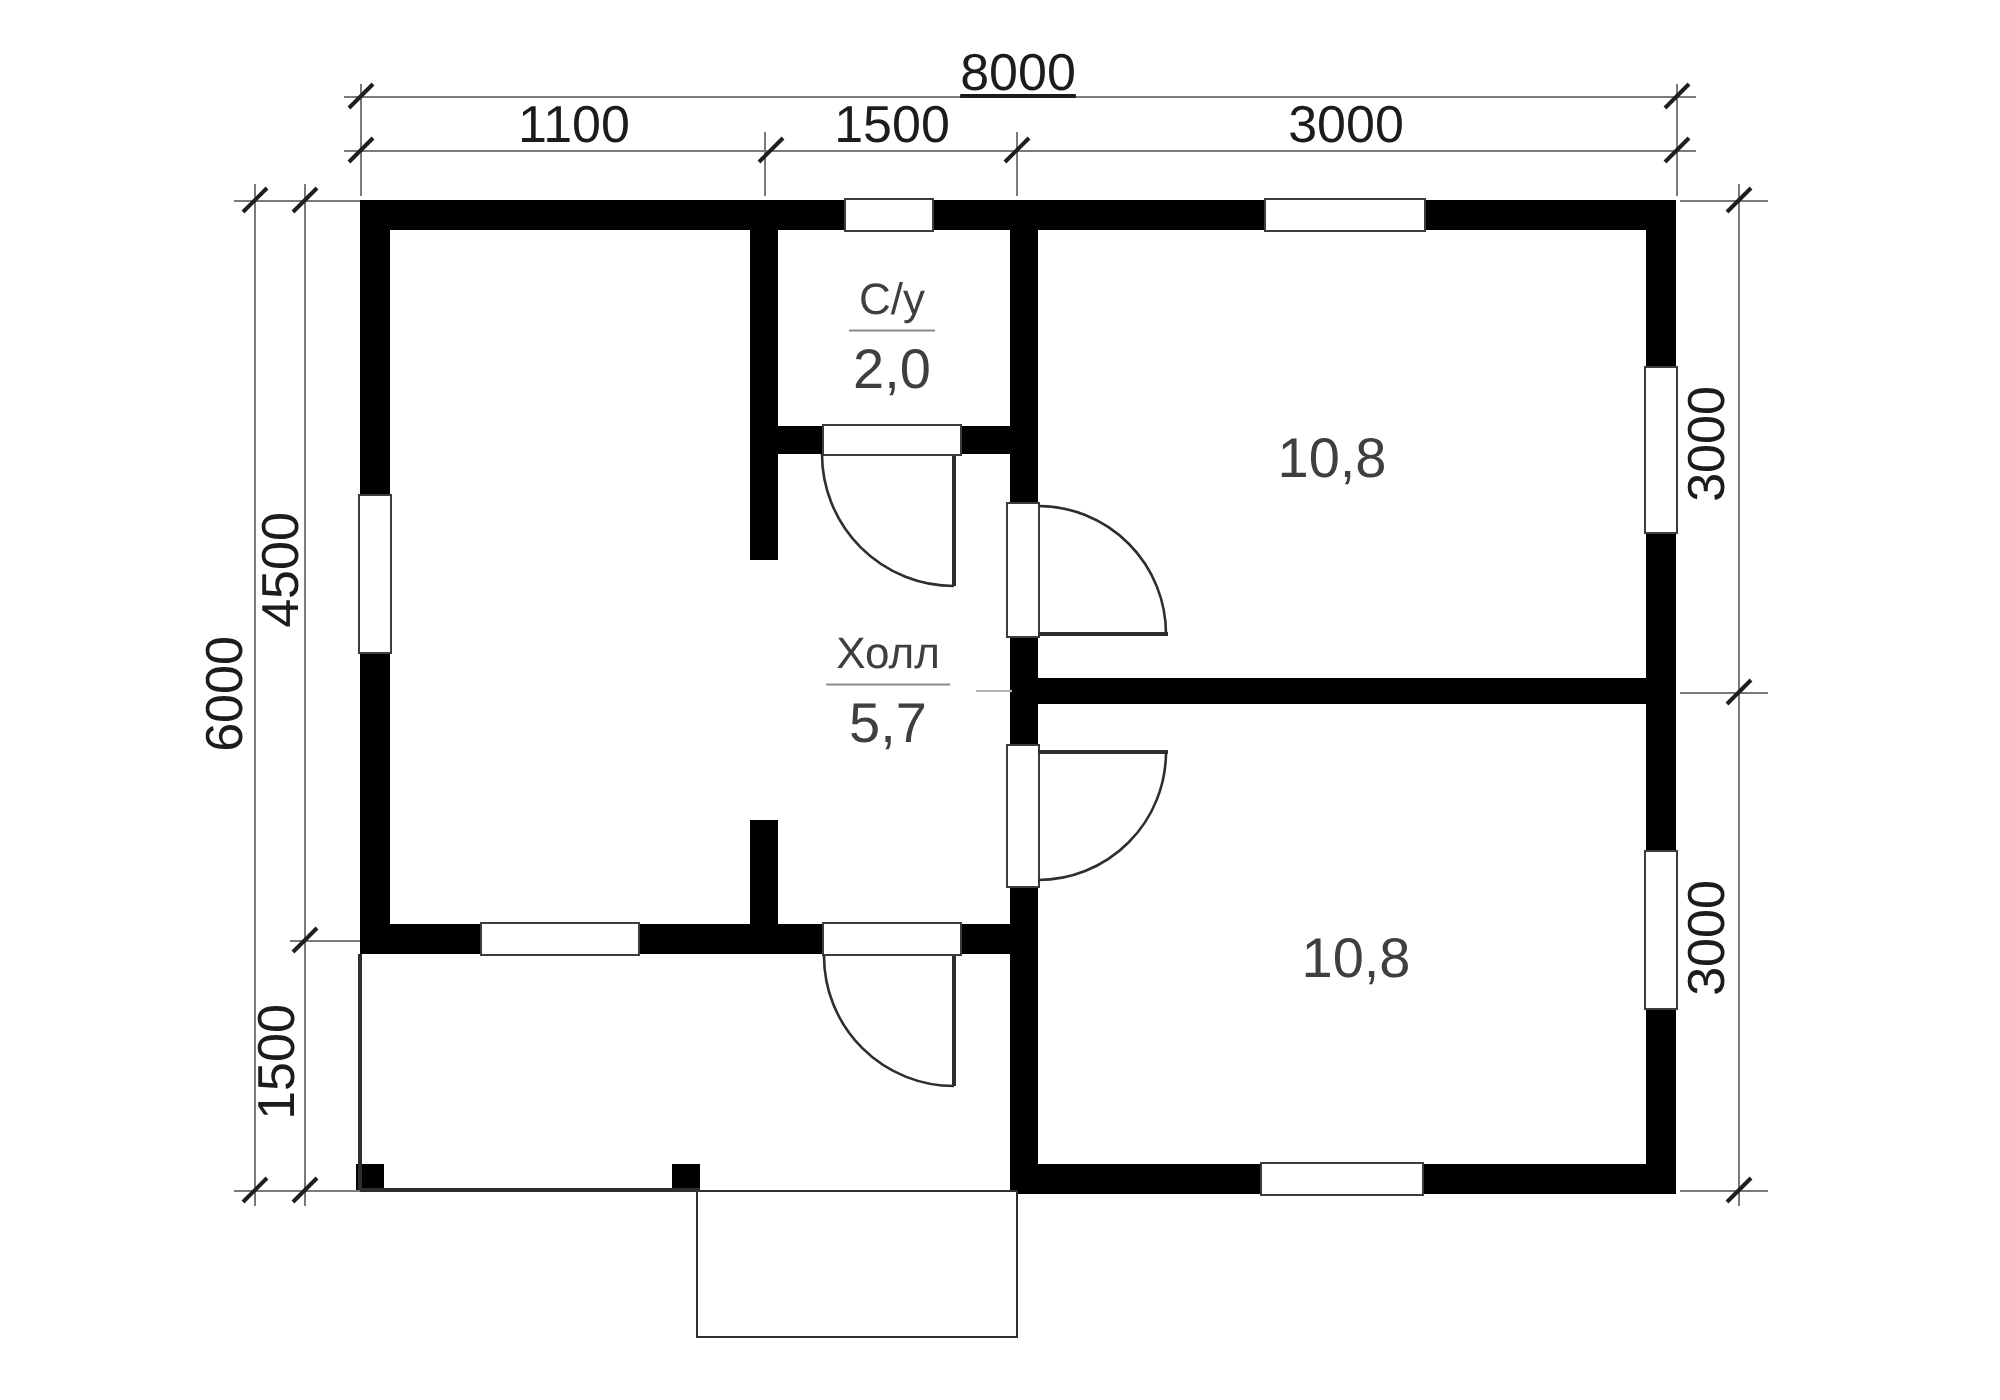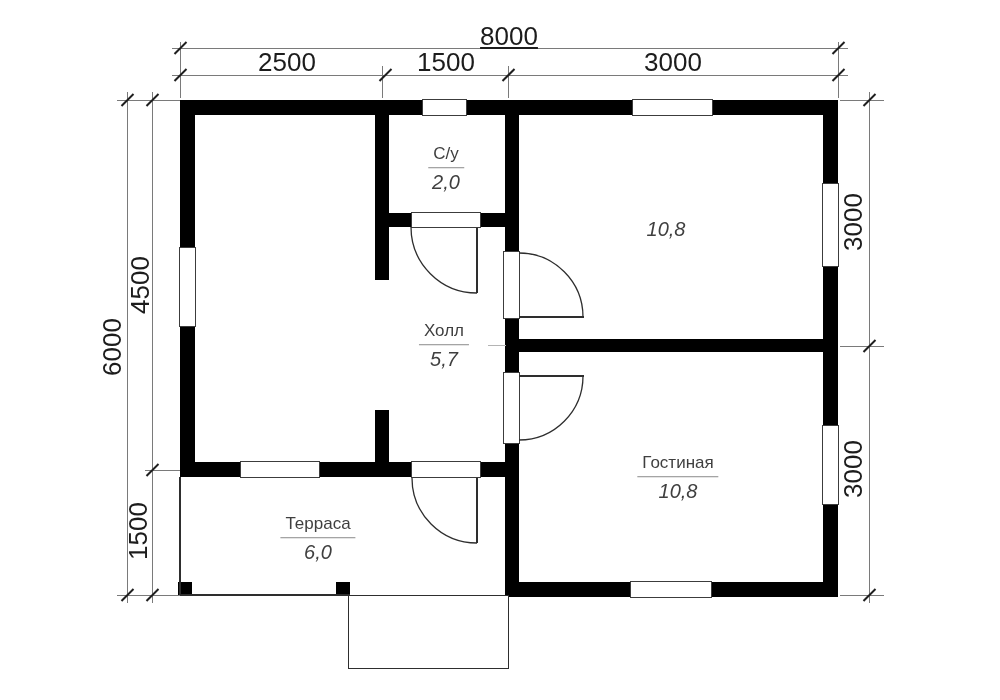--- a/index.html
+++ b/index.html
@@ -12,22 +12,22 @@
   .thin{position:absolute;background:#2e2e2e;}
   .faint{position:absolute;background:#b4b4b4;}
   .dim{position:absolute;background:#7a7a7a;}
   .tick{position:absolute;width:17px;height:2px;background:#1f1f1f;transform:rotate(-45deg);}
   .steps{position:absolute;border:1.5px solid #2e2e2e;background:#fff;box-sizing:border-box;}
   .dimtext{position:absolute;transform:translate(-50%,-50%);font-size:26px;color:#1c1c1c;
            white-space:nowrap;line-height:1;}
   .dimtext.v{transform:translate(-50%,-50%) rotate(-90deg);}
   .room{position:absolute;transform:translate(-50%,-50%);display:flex;flex-direction:column;
         align-items:center;color:#3f3f3f;line-height:1.15;}
-  .room .nm{font-size:17px;border-bottom:1px solid #8a8a8a;padding:0 5px 3px;white-space:nowrap;}
-  .room .ar{font-size:20px;padding-top:3px;font-style:italic;}
+  .room .nm{font-size:22px;border-bottom:1px solid #8a8a8a;padding:0 5px 3px;white-space:nowrap;}
+  .room .ar{font-size:28px;padding-top:3px;}
   svg.overlay{position:absolute;left:0;top:0;pointer-events:none;}
 </style>
 </head>
 <body>
 
 <div class="canvas">
 
   <div id="geo">
       <div class="wall" style="left: 180px; top: 100px; width: 242px; height: 15px;"></div>
       <div class="wall" style="left: 467px; top: 100px; width: 165px; height: 15px;"></div>
@@ -117,30 +117,25 @@
     <span class="ar">2,0</span>
   </div>
   <div class="room" style="left:444px;top:346px;">
     <span class="nm">Холл</span>
     <span class="ar">5,7</span>
   </div>
   <div class="room" style="left:666px;top:228px;">
     <span class="ar">10,8</span>
   </div>
   <div class="room" style="left:678px;top:478px;">
-    <span class="nm">Гостиная</span>
     <span class="ar">10,8</span>
-  </div>
-  <div class="room" style="left:318px;top:539px;">
-    <span class="nm">Терраса</span>
-    <span class="ar">6,0</span>
   </div>
 
   <div class="dimtext" style="left:509px;top:36px;text-decoration:underline;">8000</div>
-  <div class="dimtext" style="left:287px;top:62px;">2500</div>
+  <div class="dimtext" style="left:287px;top:62px;">1100</div>
   <div class="dimtext" style="left:446px;top:62px;">1500</div>
   <div class="dimtext" style="left:673px;top:62px;">3000</div>
   <div class="dimtext v" style="left:112px;top:347px;">6000</div>
   <div class="dimtext v" style="left:140px;top:285px;">4500</div>
   <div class="dimtext v" style="left:138px;top:531px;">1500</div>
   <div class="dimtext v" style="left:853px;top:222px;">3000</div>
   <div class="dimtext v" style="left:853px;top:469px;">3000</div>
 </div>
 
 </body></html>

